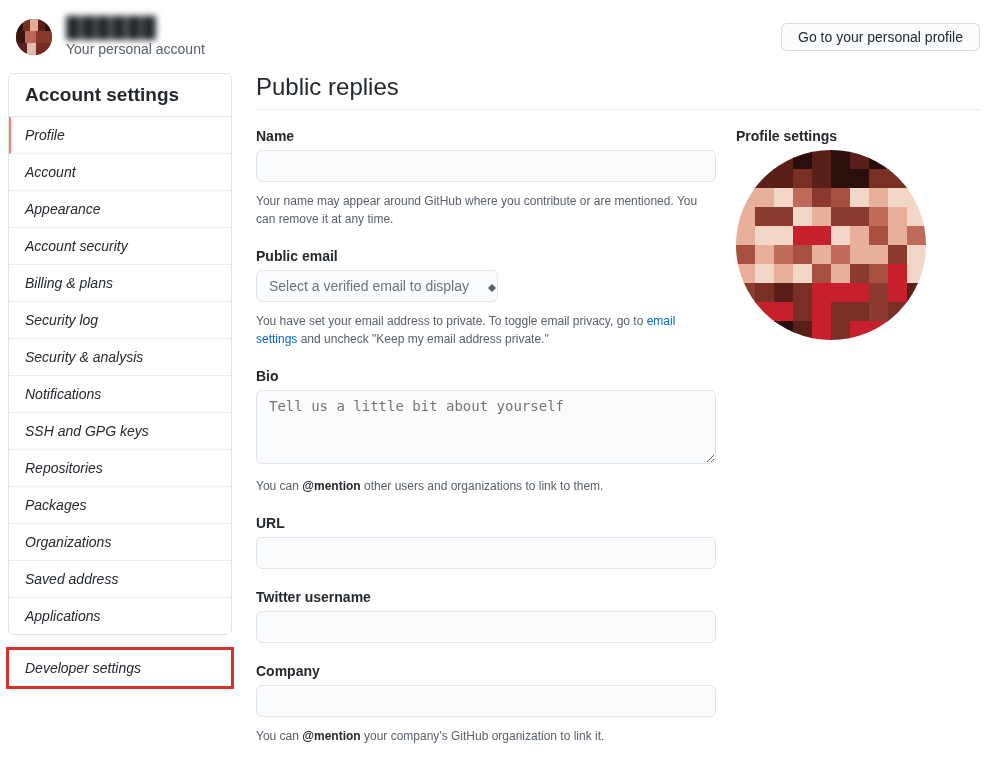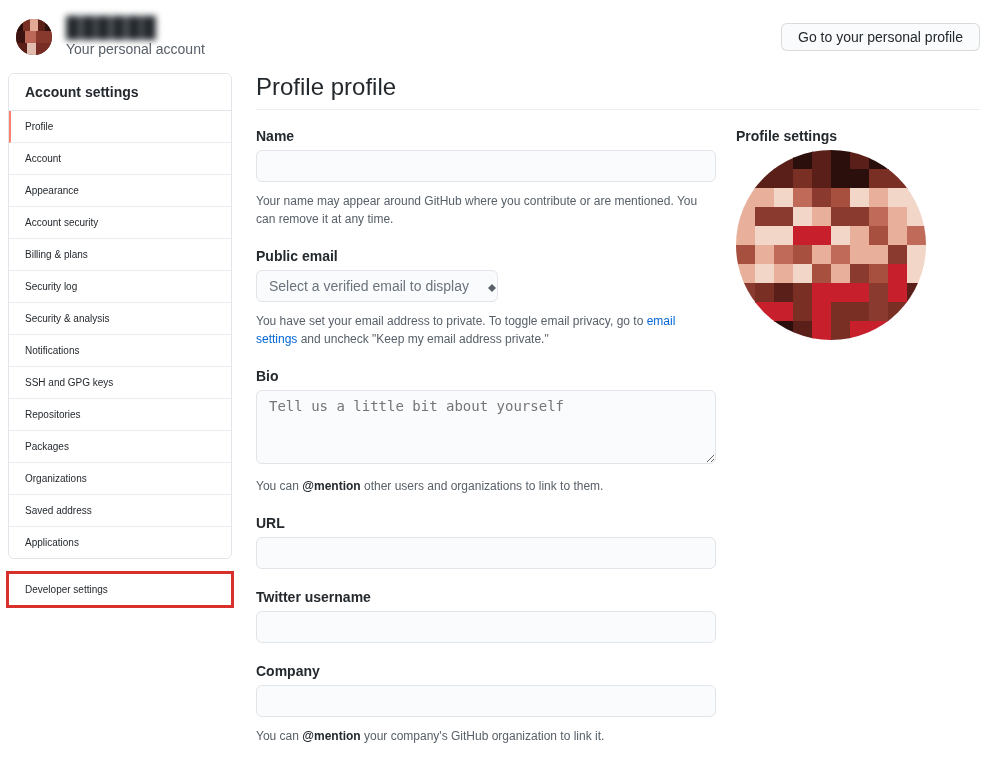--- a/index.html
+++ b/index.html
@@ -60,32 +60,33 @@
 .nav-group {
   border: 1px solid #e1e4e8;
   border-radius: 6px;
   overflow:hidden;
   margin-bottom: 14px;
   background:#fff;
 }
 .nav-header {
   padding: 10px 16px;
   font-weight: 600;
-  font-size: 14px;
+  font-size: 19px;
   border-bottom: 1px solid #e1e4e8;
   background:#fff;
 }
 .nav-item {
   display:block;
   padding: 10px 16px;
-  font-size: 10px;
+  font-size: 14px;
   color: #24292e;
   border-bottom: 1px solid #eaecef;
   cursor:pointer;
   background:#fff;
+  font-style:italic;
 }
 .nav-item:last-child{ border-bottom:none; }
 .nav-item.active {
   border-left: 2px solid #f9826c;
   padding-left: 14px;
   font-weight: 400;
 }
 .nav-group.highlight {
   outline: 3px solid #d8302a;
   outline-offset: -1px;
@@ -181,21 +182,21 @@
       <a class="nav-item">Saved address</a>
       <a class="nav-item">Applications</a>
     </nav>
 
     <nav class="nav-group highlight">
       <a class="nav-item" style="border-bottom:none">Developer settings</a>
     </nav>
   </aside>
 
   <main class="main">
-    <h1 class="page-title">Profile profile</h1>
+    <h1 class="page-title">Public replies</h1>
 
     <div class="form-area">
       <div class="form-left">
 
         <div class="field">
           <label class="field-label">Name</label>
           <input class="input" type="text" style="">
           <div class="hint">Your name may appear around GitHub where you contribute or are mentioned. You can remove it at any time.</div>
         </div>
 

